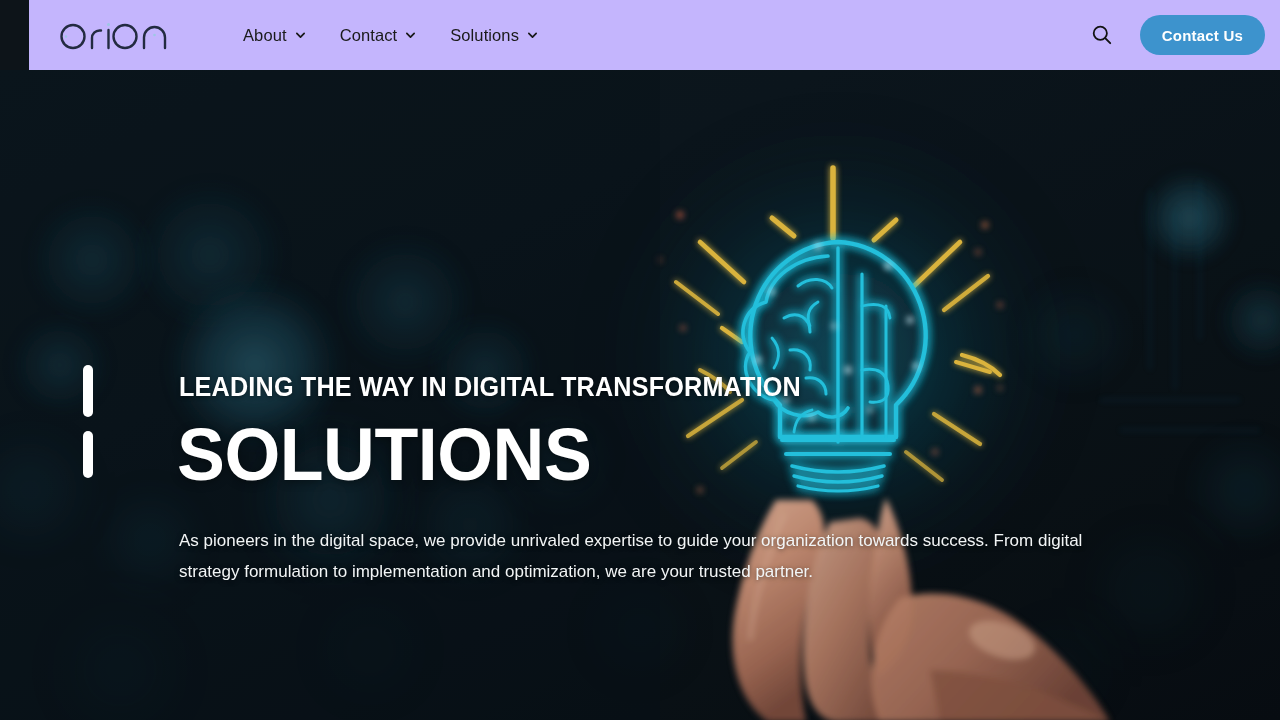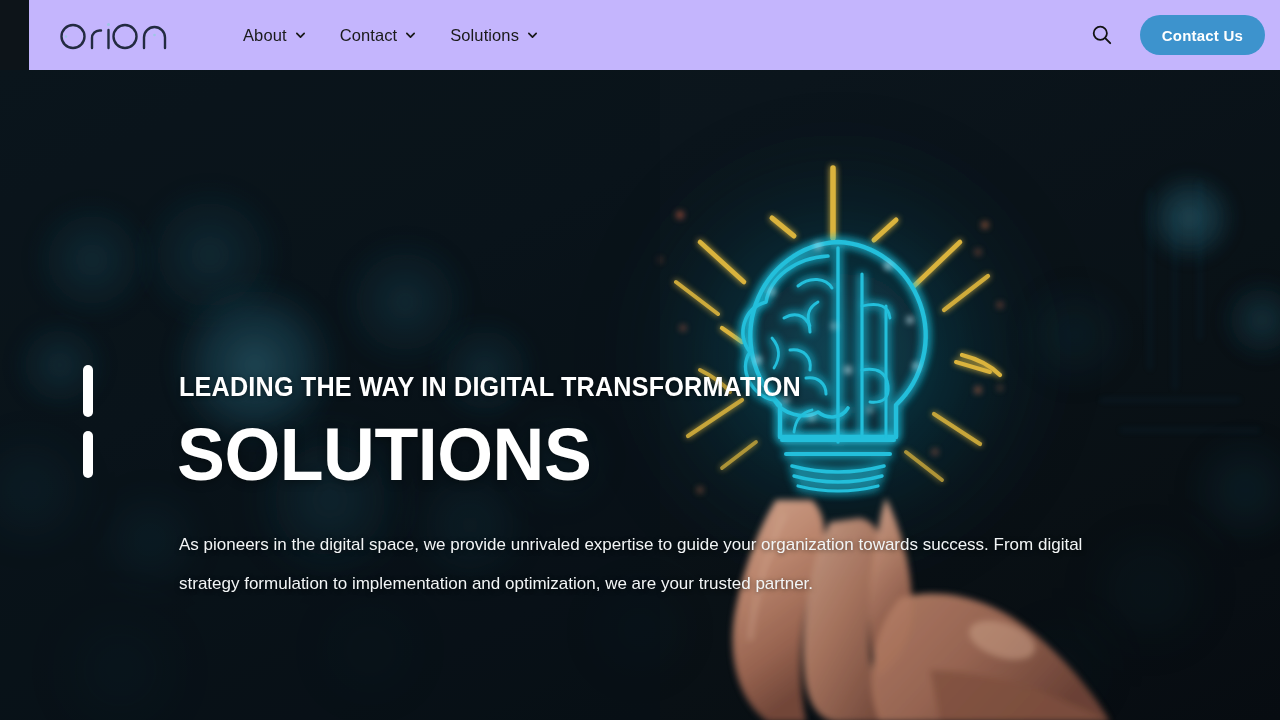--- a/index.html
+++ b/index.html
@@ -163,21 +163,21 @@
     white-space: nowrap;
     text-shadow: 0 2px 10px rgba(0,0,0,0.40);
   }
 
   .hero-para {
     position: absolute;
     left: 172px;
     top: 455px;
     width: 910px;
     font-size: 17px;
-    line-height: 39px;
+    line-height: 31px;
     color: #f2f5f6;
     font-weight: 400;
     text-shadow: 0 1px 5px rgba(0,0,0,0.55);
   }
 </style>
 </head>
 <body>
 
 <header class="site-header">
 

